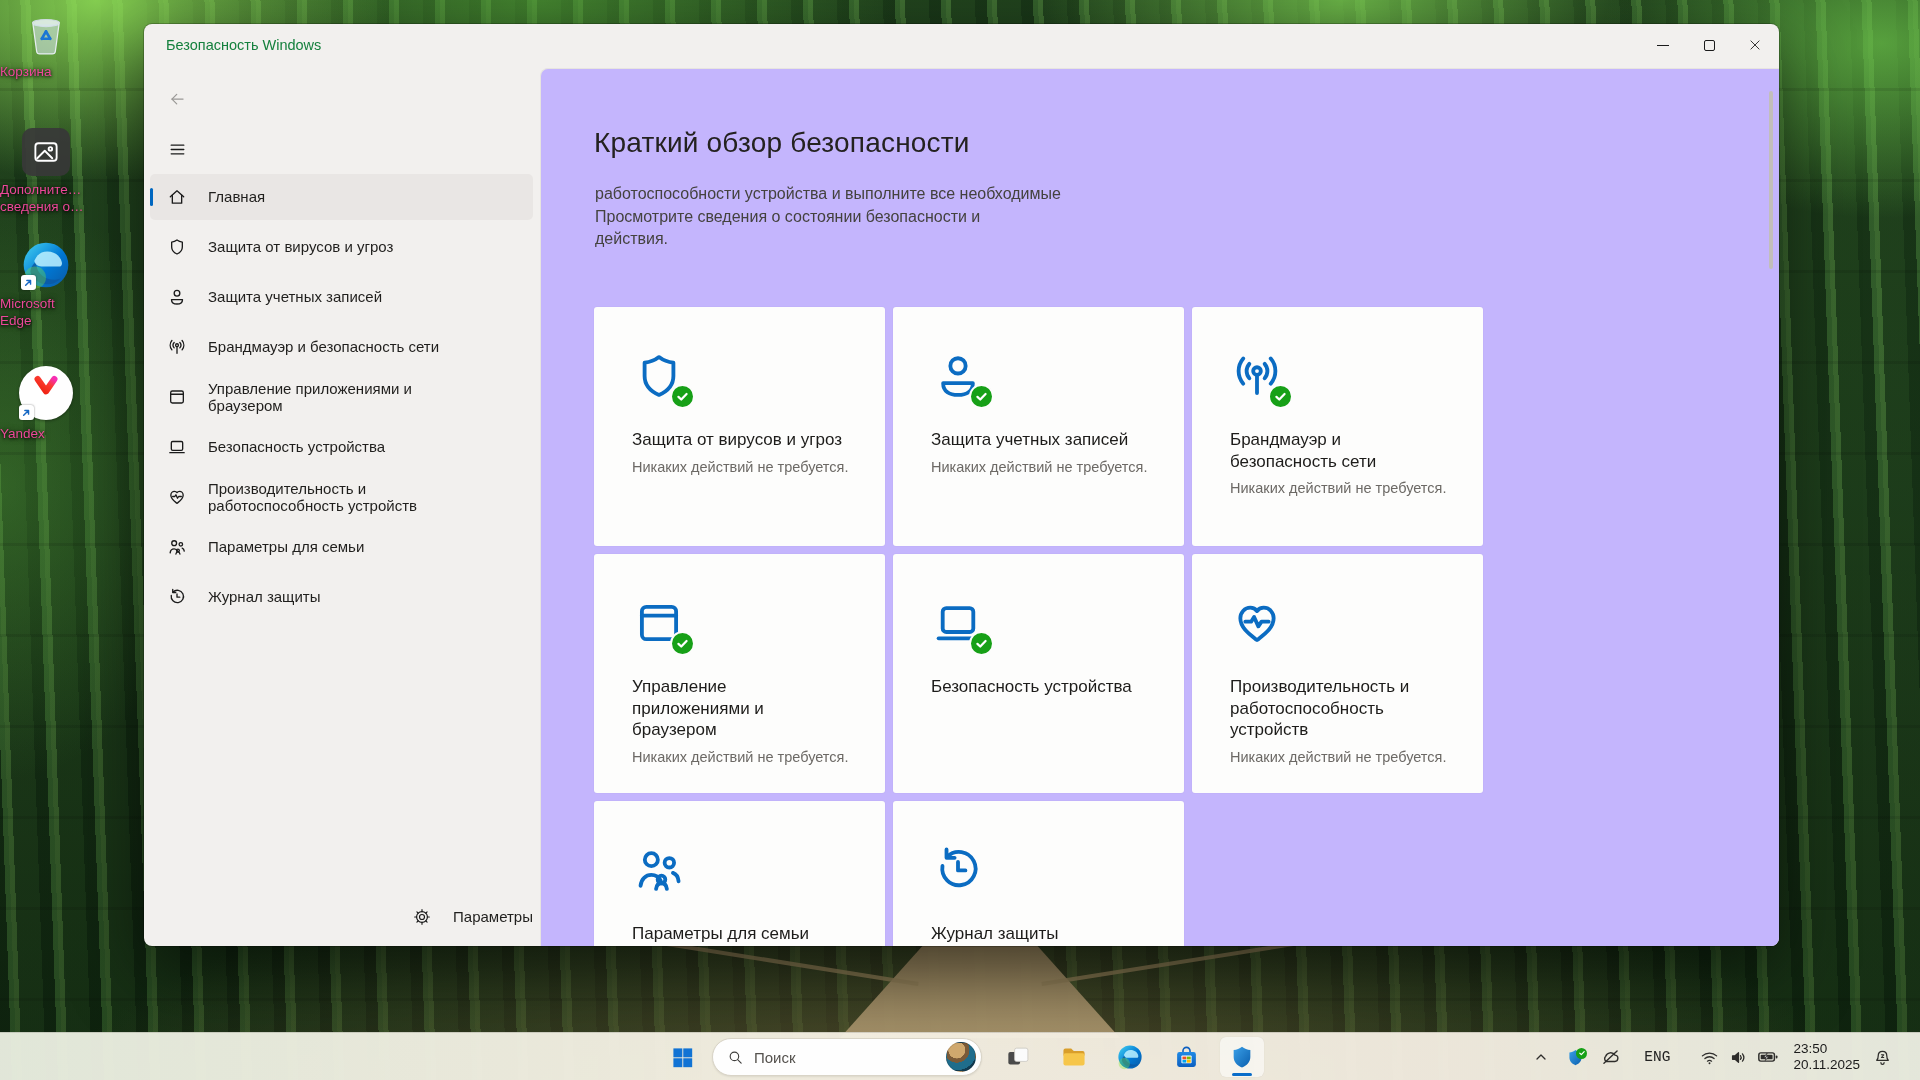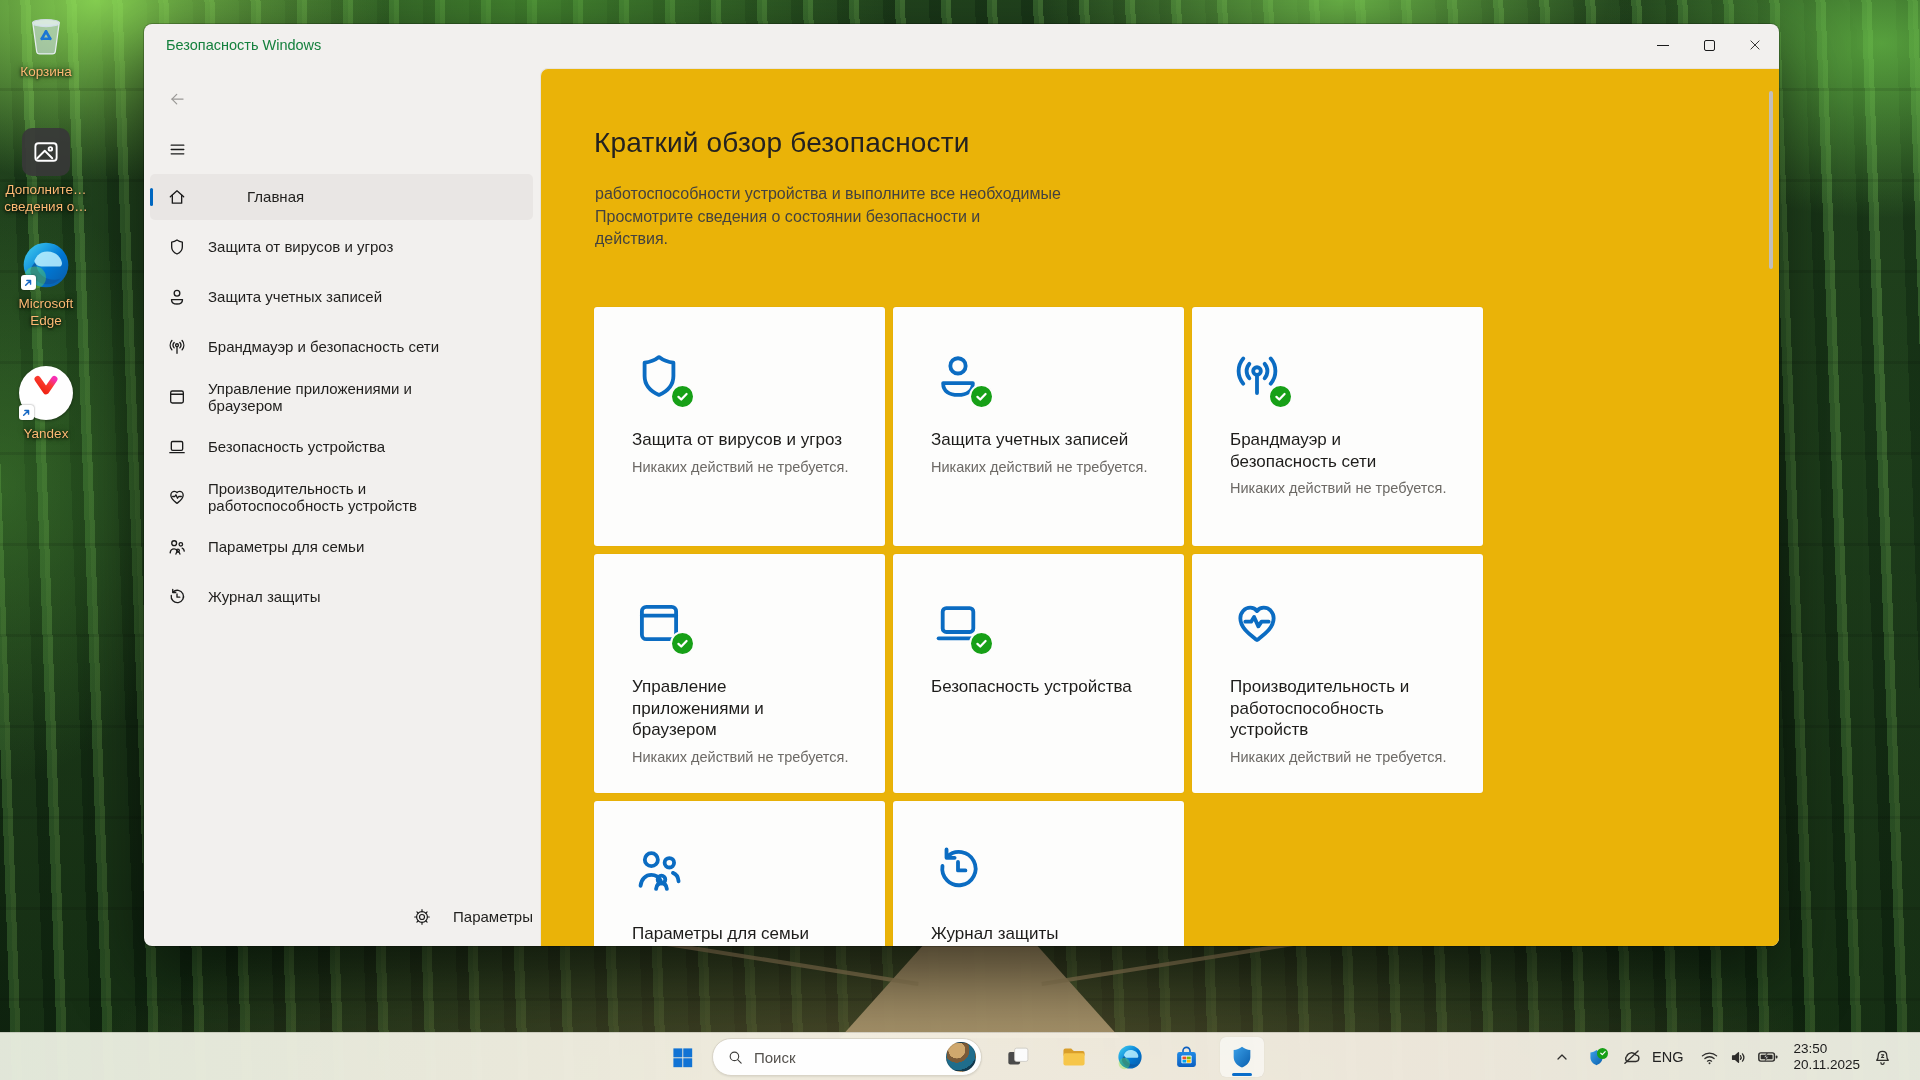--- a/index.html
+++ b/index.html
@@ -22,21 +22,21 @@
   }
   .wallpaper::after { content:""; position:absolute; inset:0;
     background:repeating-linear-gradient(180deg, transparent 0 88px, rgba(0,0,0,.16) 88px 91px);
     opacity:.6; }
   .path { position:absolute; left:840px; top:938px; width:280px; height:100px;
     background:linear-gradient(180deg,#93805a,#a7936b); clip-path:polygon(32% 0,68% 0,100% 100%,0 100%); opacity:.95; }
   .fence-l { position:absolute; left:640px; top:960px; width:280px; height:4px; background:#8d7c55; transform:rotate(9deg); opacity:.8; }
   .fence-r { position:absolute; left:1040px; top:960px; width:280px; height:4px; background:#8d7c55; transform:rotate(-9deg); opacity:.8; }
 
   
-  .dicon { position:absolute; width:92px; text-align:center; color:#fdba74; font-size:13.5px; line-height:17px;
+  .dicon { position:absolute; width:92px; text-align:left; color:#ec4899; font-size:13.5px; line-height:17px;
     text-shadow:0 1px 3px rgba(0,0,0,.95), 0 0 6px rgba(0,0,0,.6); cursor:default; }
   .dicon .glyph { position:relative; margin:0 auto 5px auto; }
   .g50 { width:50px; height:50px; }
   .tile { width:48px; height:48px; border-radius:10px; background:rgba(56,56,56,.92); display:flex; align-items:center; justify-content:center; }
   .ycircle { width:54px; height:54px; border-radius:50%; background:#fff; display:flex; align-items:center; justify-content:center; box-shadow:0 1px 3px rgba(0,0,0,.4); }
   .shortcut-badge { position:absolute; left:0px; bottom:0px; width:15px; height:15px; background:#fff; border-radius:3px;
     display:flex; align-items:center; justify-content:center; box-shadow:0 0 2px rgba(0,0,0,.5); }
 
   
   .win { position:absolute; left:144px; top:24px; width:1635px; height:922px; background:#f2f0ee;
@@ -45,29 +45,29 @@
   .ctrls { position:absolute; top:1px; right:1px; height:40px; display:flex; }
   .ctrl { width:46px; height:40px; display:flex; align-items:center; justify-content:center; color:#1b1b1b; }
   .ctrl .min { width:12px; border-top:1.4px solid #1b1b1b; display:block; }
   .ctrl .max { width:11px; height:11px; border:1.3px solid #1b1b1b; border-radius:2px; display:block; }
 
   
   .nav-back { position:absolute; left:16px; top:60px; width:34px; height:30px; border-radius:4px; color:#9a9896; display:flex; align-items:center; justify-content:center; }
   .nav-burger { position:absolute; left:16px; top:110px; width:34px; height:30px; border-radius:4px; color:#1b1b1b; display:flex; align-items:center; justify-content:center; }
   .nav { position:absolute; left:6px; top:150px; width:383px; }
   .nav-item { position:relative; height:46px; margin-bottom:4px; border-radius:5px; display:flex; align-items:center; color:#201f1d; }
-  .nav-item.sel { background:#e9e6e4;gap:39px; }
+  .nav-item.sel { background:#e9e6e4; }
   .nav-item.sel::before { content:""; position:absolute; left:0px; top:14px; width:3px; height:18px; border-radius:2px; background:#0067c0; }
   .nico { width:20px; height:20px; margin-left:17px; flex:none; color:#1b1b1b; }
   .nico svg { width:20px; height:20px; }
   .nlab { margin-left:21px; font-size:15px; line-height:17.5px; }
   .nav-settings { position:absolute; left:6px; top:870px; width:383px; height:46px; border-radius:5px; display:flex; align-items:center; color:#201f1d;justify-content:flex-end; }
 
   
-  .pane { position:absolute; left:396px; top:44px; right:0; bottom:0; background:#eab308;
+  .pane { position:absolute; left:396px; top:44px; right:0; bottom:0; background:#c4b5fd;
     border-top-left-radius:8px; border-left:1px solid #e7e4e0; border-top:1px solid #e7e4e0; overflow:hidden; }
   .pane h1 { position:absolute; left:53px; top:58px; font-size:28px; font-weight:300; color:#242220; letter-spacing:.2px; }
   .intro { position:absolute; left:54px; top:114px; font-size:16px; line-height:22.5px; color:#44423f; white-space:nowrap; }
   .scrollthumb { position:absolute; right:6px; top:22px; width:4px; height:178px; border-radius:2px; background:#c2beba; }
 
   .cards { position:absolute; left:53px; top:238px; display:grid; grid-template-columns:repeat(3, 291px); grid-auto-rows:239px; gap:8px; }
   .card { position:relative; background:#fdfdfc; border-radius:3px; box-shadow:0 0 2px rgba(0,0,0,.06); padding:42px 30px 0 38px; }
   .card-icon { position:relative; width:54px; height:54px; color:#0b6cc2; }
   .card-icon svg { width:54px; height:54px; }
   .ok-badge { position:absolute; right:-9px; bottom:-6px; width:25px; height:25px; border-radius:50%;
@@ -86,21 +86,21 @@
     border:1px solid #d9d4c7; box-shadow:0 1px 2px rgba(0,0,0,.08); display:flex; align-items:center; padding:0 5px 0 14px; }
   .pill .ptext { margin-left:10px; font-size:15px; color:#55524e; }
   .avatar { margin-left:auto; width:30px; height:30px; border-radius:50%;
     background:radial-gradient(circle at 35% 25%, #cfa86e 0 30%, #7a5a38 31% 45%, #1f6d8c 46% 72%, #123c52 73% 100%); border:1px solid rgba(0,0,0,.12); }
   .tb-btn + .tb-btn { margin-left:12px; }
   .active-app { background:rgba(255,255,255,.55); box-shadow:0 0 1px rgba(0,0,0,.15); }
   .indicator { position:absolute; bottom:1px; left:50%; transform:translateX(-50%); width:20px; height:3px; border-radius:2px; background:#0a6cc9; }
 
   .tb-tray { position:absolute; right:26px; top:4px; height:40px; display:flex; align-items:center; color:#2e2d2b; }
   .tray-ic { display:flex; align-items:center; justify-content:center; flex:none; }
-  .eng { font-size:14.5px; color:#222; margin:0 8px; }
+  .eng { font-size:14.5px; color:#222; margin:0 21px;font-family:Liberation Mono, monospace; }
   .clock { text-align:left; font-size:13.5px; line-height:16.5px; color:#1b1b1b; margin:0 10px 0 12px; white-space:nowrap; }
 
   .s-ic { stroke:currentColor; fill:none; stroke-width:1.6; stroke-linecap:round; stroke-linejoin:round; }
 </style>
 </head>
 <body>
 
 <svg width="0" height="0" style="position:absolute">
   <defs>
     <linearGradient id="shgrad" x1="0" y1="0" x2="1" y2="1">

